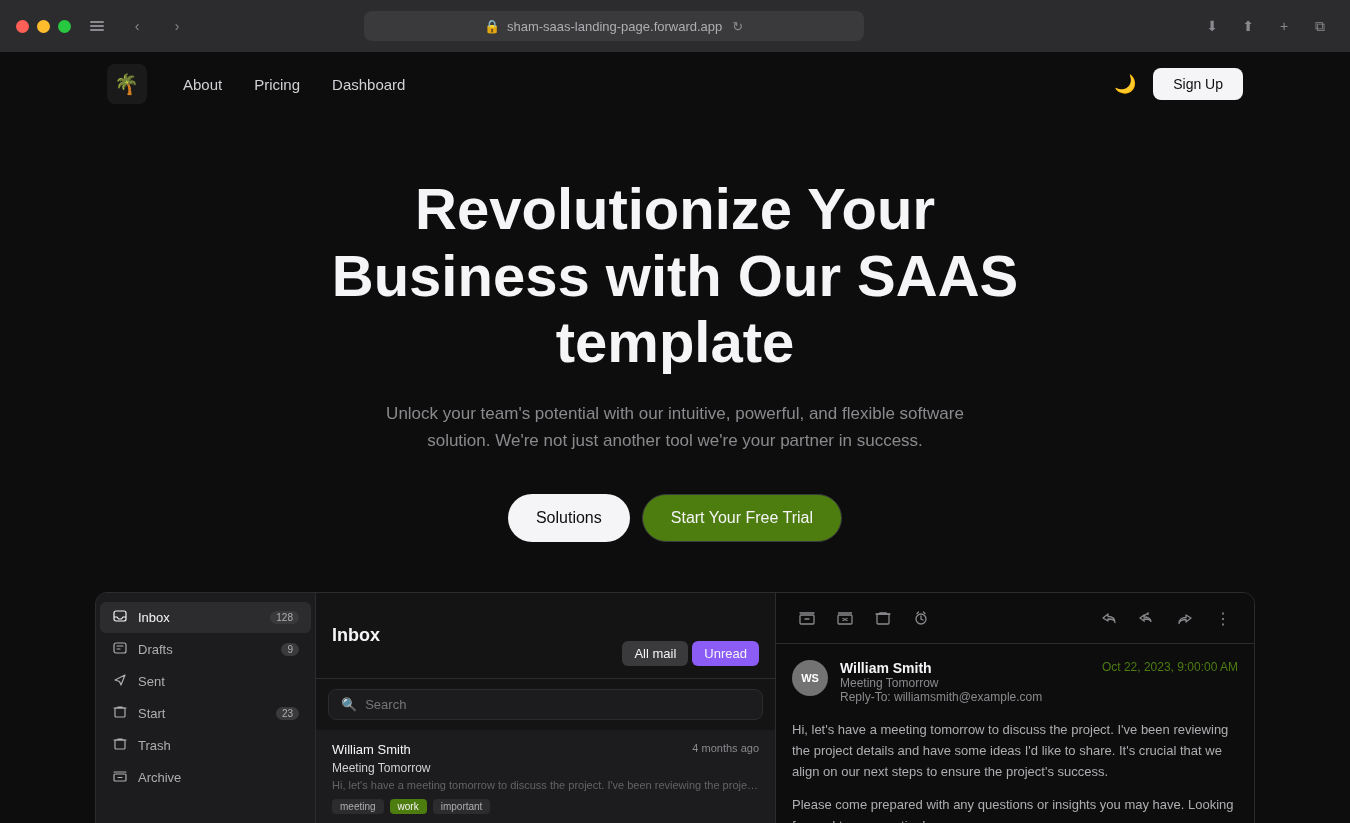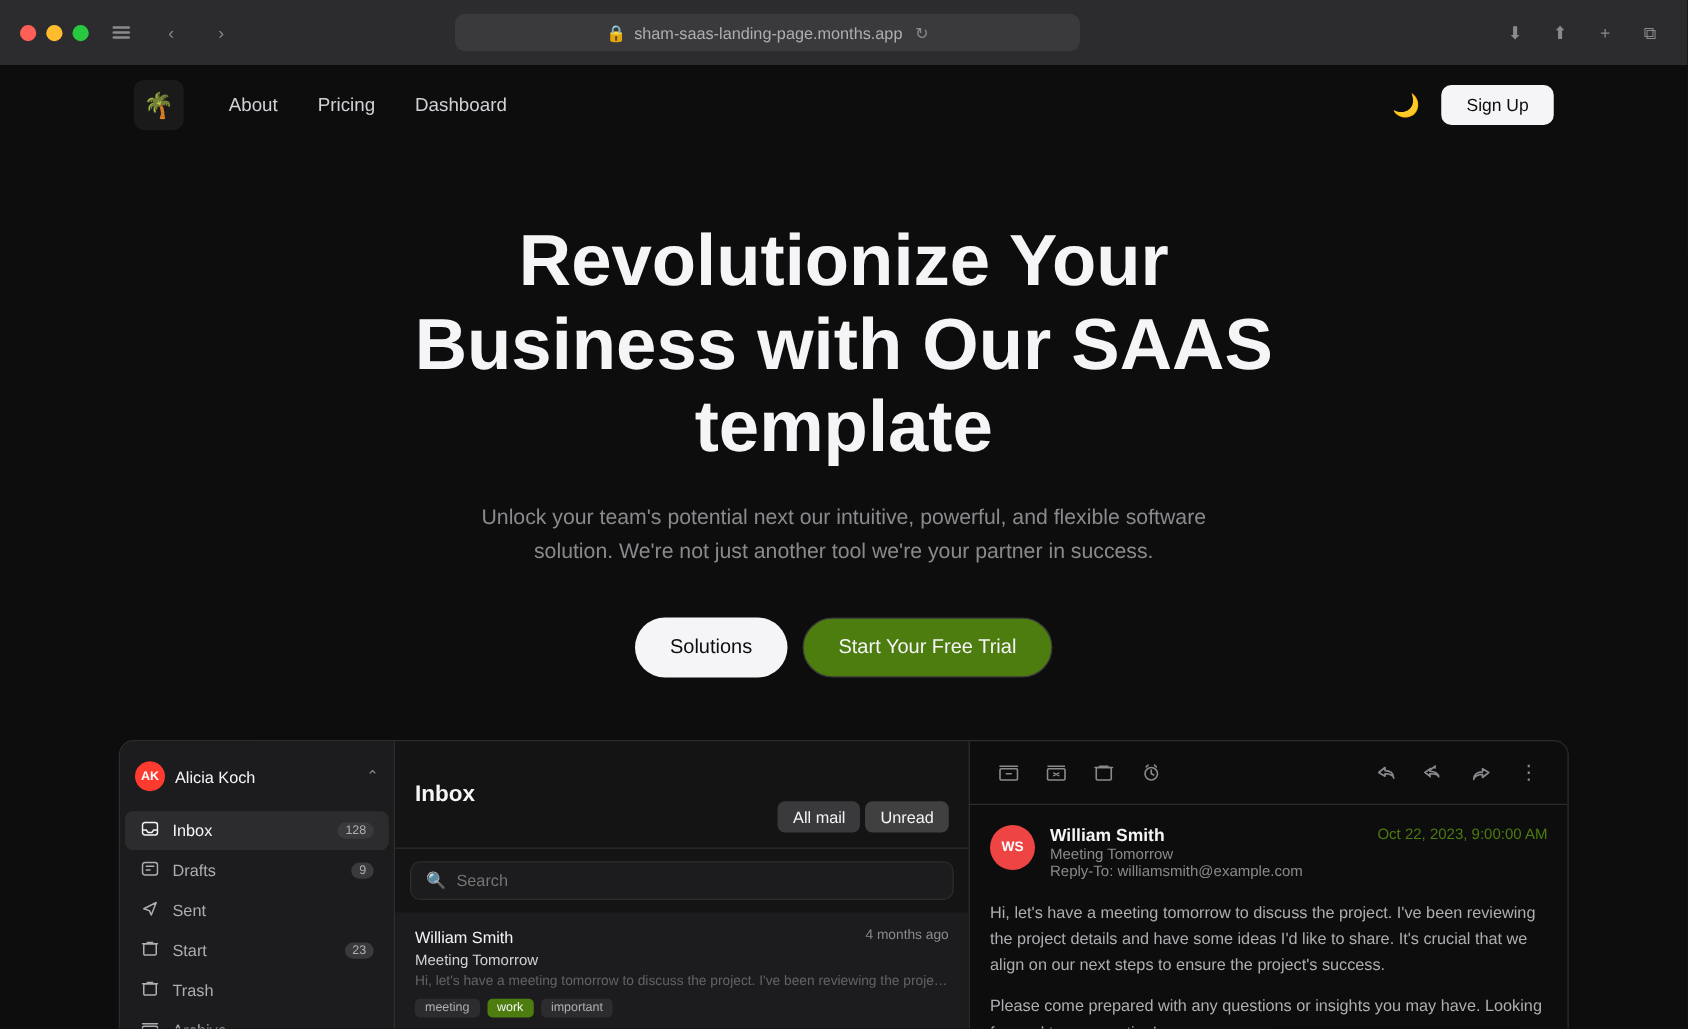--- a/index.html
+++ b/index.html
@@ -260,21 +260,21 @@
       display: flex;
       gap: 4px;
       margin-top: 36px;
     }
     .filter-btn {
       padding: 5px 12px;
       border-radius: 6px;
       font-size: 13px;
       border: none;
       cursor: pointer;
-      background: #404040;
+      background: #8b5cf6;
       color: #f5f5f7;
     }
     .filter-btn.active { background: #3a3a3c; }
     .search-bar {
       margin: 10px 12px;
       display: flex;
       align-items: center;
       background: #1c1c1e;
       border-radius: 8px;
       padding: 7px 12px;
@@ -365,21 +365,21 @@
       padding: 16px;
     }
     .detail-from-row {
       display: flex;
       align-items: flex-start;
       gap: 12px;
       margin-bottom: 16px;
     }
     .avatar-circle {
       width: 36px; height: 36px;
-      background: #ef4444;
+      background: #737373;
       border-radius: 50%;
       display: flex; align-items: center; justify-content: center;
       color: white; font-size: 11px; font-weight: 600;
       flex-shrink: 0;
       text-align: center;
     }
     .detail-from-info { flex: 1; }
     .detail-sender-name {
       color: #f5f5f7; font-size: 14px; font-weight: 600;
     }
@@ -412,21 +412,21 @@
     <svg width="16" height="16" viewBox="0 0 16 16" fill="none">
       <rect x="1" y="3" width="14" height="2" rx="1" fill="#8a8a8e"></rect>
       <rect x="1" y="7" width="14" height="2" rx="1" fill="#8a8a8e"></rect>
       <rect x="1" y="11" width="14" height="2" rx="1" fill="#8a8a8e"></rect>
     </svg>
   </div>
   <button class="browser-btn">‹</button>
   <button class="browser-btn">›</button>
   <div class="address-bar">
     <span>🔒</span>
-    <span>sham-saas-landing-page.months.app</span>
+    <span>sham-saas-landing-page.forward.app</span>
     <span style="margin-left:4px; color:#8a8a8e;">↻</span>
   </div>
   <div class="browser-right-actions">
     <button class="browser-btn">⬇</button>
     <button class="browser-btn">⬆</button>
     <button class="browser-btn">+</button>
     <button class="browser-btn">⧉</button>
   </div>
 </div>
 
@@ -440,38 +440,31 @@
       <a class="nav-link">Dashboard</a>
     </div>
     <div class="nav-right">
       <div class="theme-toggle">🌙</div>
       <button class="sign-up-btn">Sign Up</button>
     </div>
   </nav>
 
   <section class="hero">
     <h1 class="hero-title">Revolutionize Your Business with Our SAAS template</h1>
-    <p class="hero-subtitle">Unlock your team's potential next our intuitive, powerful, and flexible software solution. We're not just another tool we're your partner in success.</p>
+    <p class="hero-subtitle">Unlock your team's potential with our intuitive, powerful, and flexible software solution. We're not just another tool we're your partner in success.</p>
     <div class="hero-buttons">
       <button class="btn-solutions">Solutions</button>
       <button class="btn-trial">Start Your Free Trial</button>
     </div>
   </section>
 
   <div style="width:1160px; margin:0 auto;">
     <div class="mail-preview">
 
       <div class="mail-sidebar">
-        <div class="sidebar-header">
-          <div style="display:flex;align-items:center;gap:8px;">
-            <div class="sidebar-user-icon">AK</div>
-            <span style="font-size:13px;">Alicia Koch</span>
-          </div>
-          <span class="sidebar-chevron">⌃</span>
-        </div>
 
         <div class="sidebar-item active">
           <span class="sidebar-item-icon">
             <svg width="14" height="14" viewBox="0 0 14 14" fill="none">
                 <rect x="1" y="2" width="12" height="10" rx="2" stroke="#f5f5f7" stroke-width="1.2"></rect>
                 <path d="M1 8h3l1.5 2h3L10 8h3" stroke="#f5f5f7" stroke-width="1.2"></path>
               </svg>
           </span>
           <span class="sidebar-item-label">Inbox</span>
           <span class="sidebar-badge">128</span>

